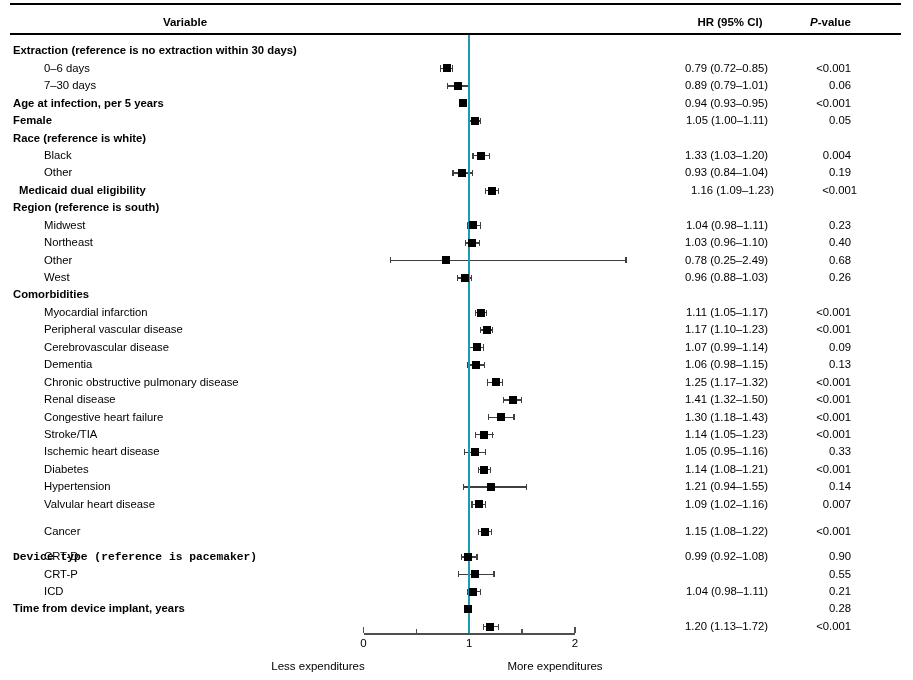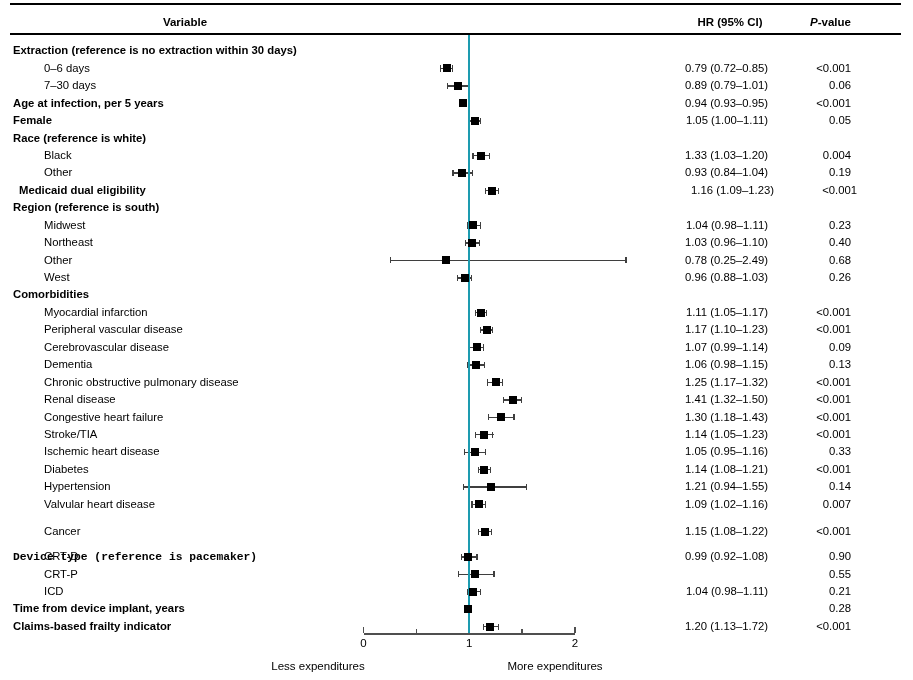--- a/index.html
+++ b/index.html
@@ -305,21 +305,20 @@
       </div>
       <div class="row" style="top: 600.38px;">
         <div class="lbl b">Time from device implant, years</div>
         <div class="wh" style="left:467.1px;width:3.2px"></div>
         <div class="cap" style="left:467.1px"></div>
         <div class="cap" style="left:469.0px"></div>
         <div class="sq" style="left:464.1px"></div>
         <div class="pv">0.28</div>
       </div>
       <div class="row" style="top: 617.82px;">
-        <div class="lbl b">Claims-based frailty indicator</div>
         <div class="wh" style="left:482.9px;width:15.9px"></div>
         <div class="cap" style="left:482.9px"></div>
         <div class="cap" style="left:497.5px"></div>
         <div class="sq" style="left:486.3px"></div>
         <div class="hrv">1.20 (1.13–1.72)</div>
         <div class="pv">&lt;0.001</div>
       </div>
     </div>
 
   <div id="refline" class="refline" style="left: 467.9px;"></div>

